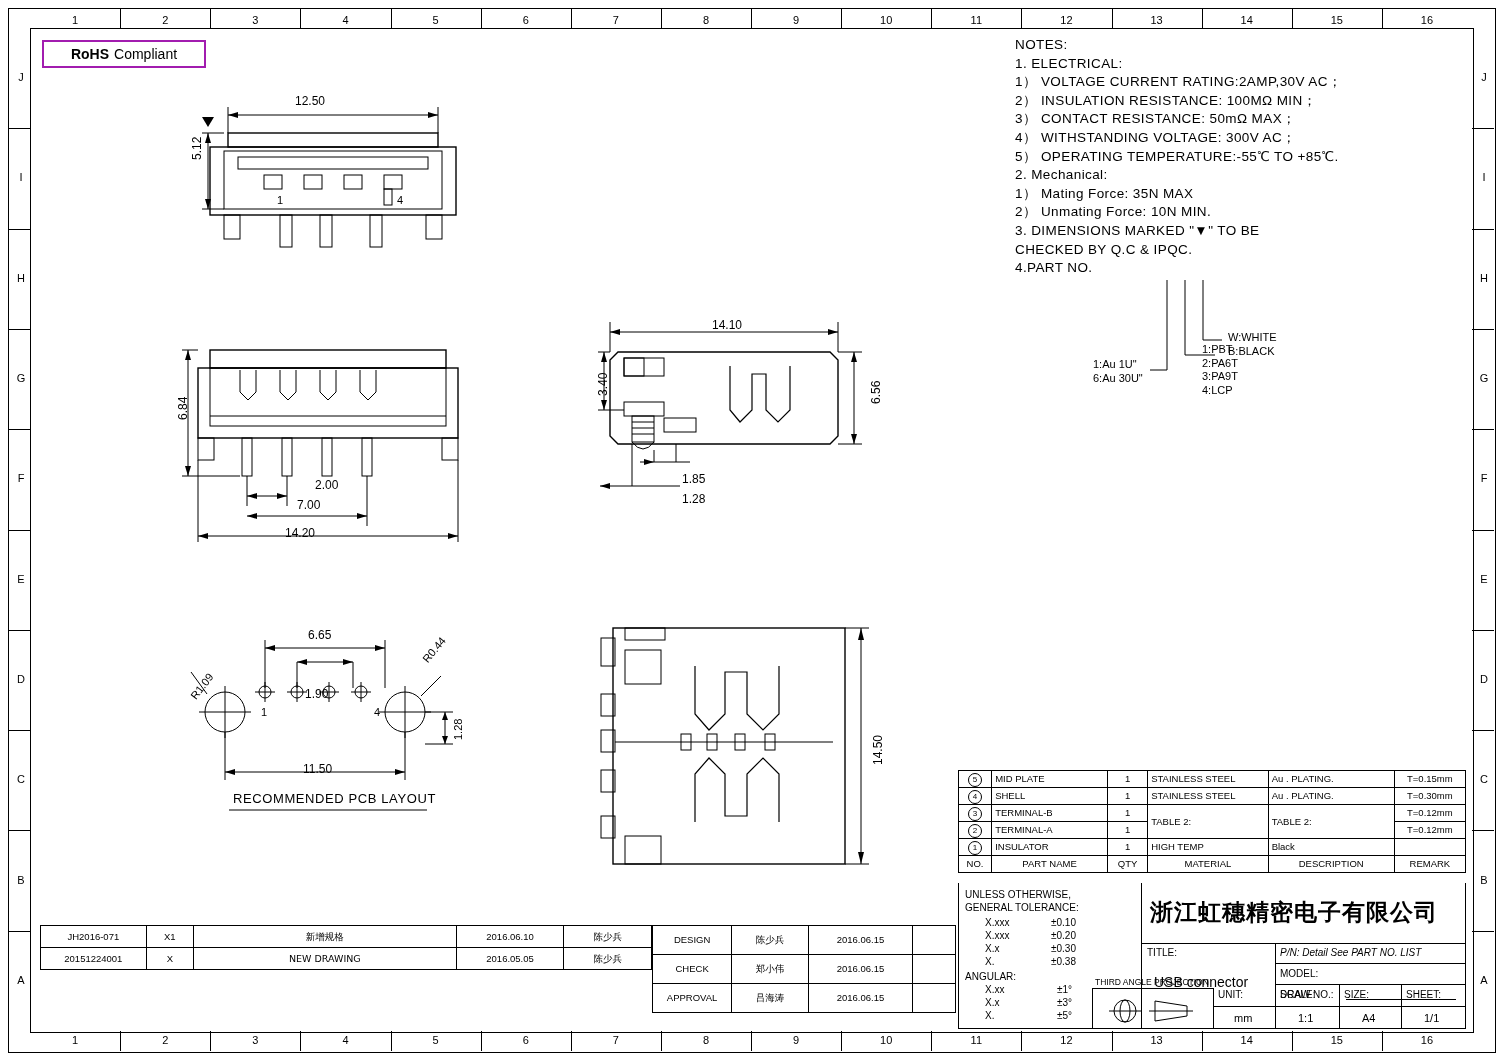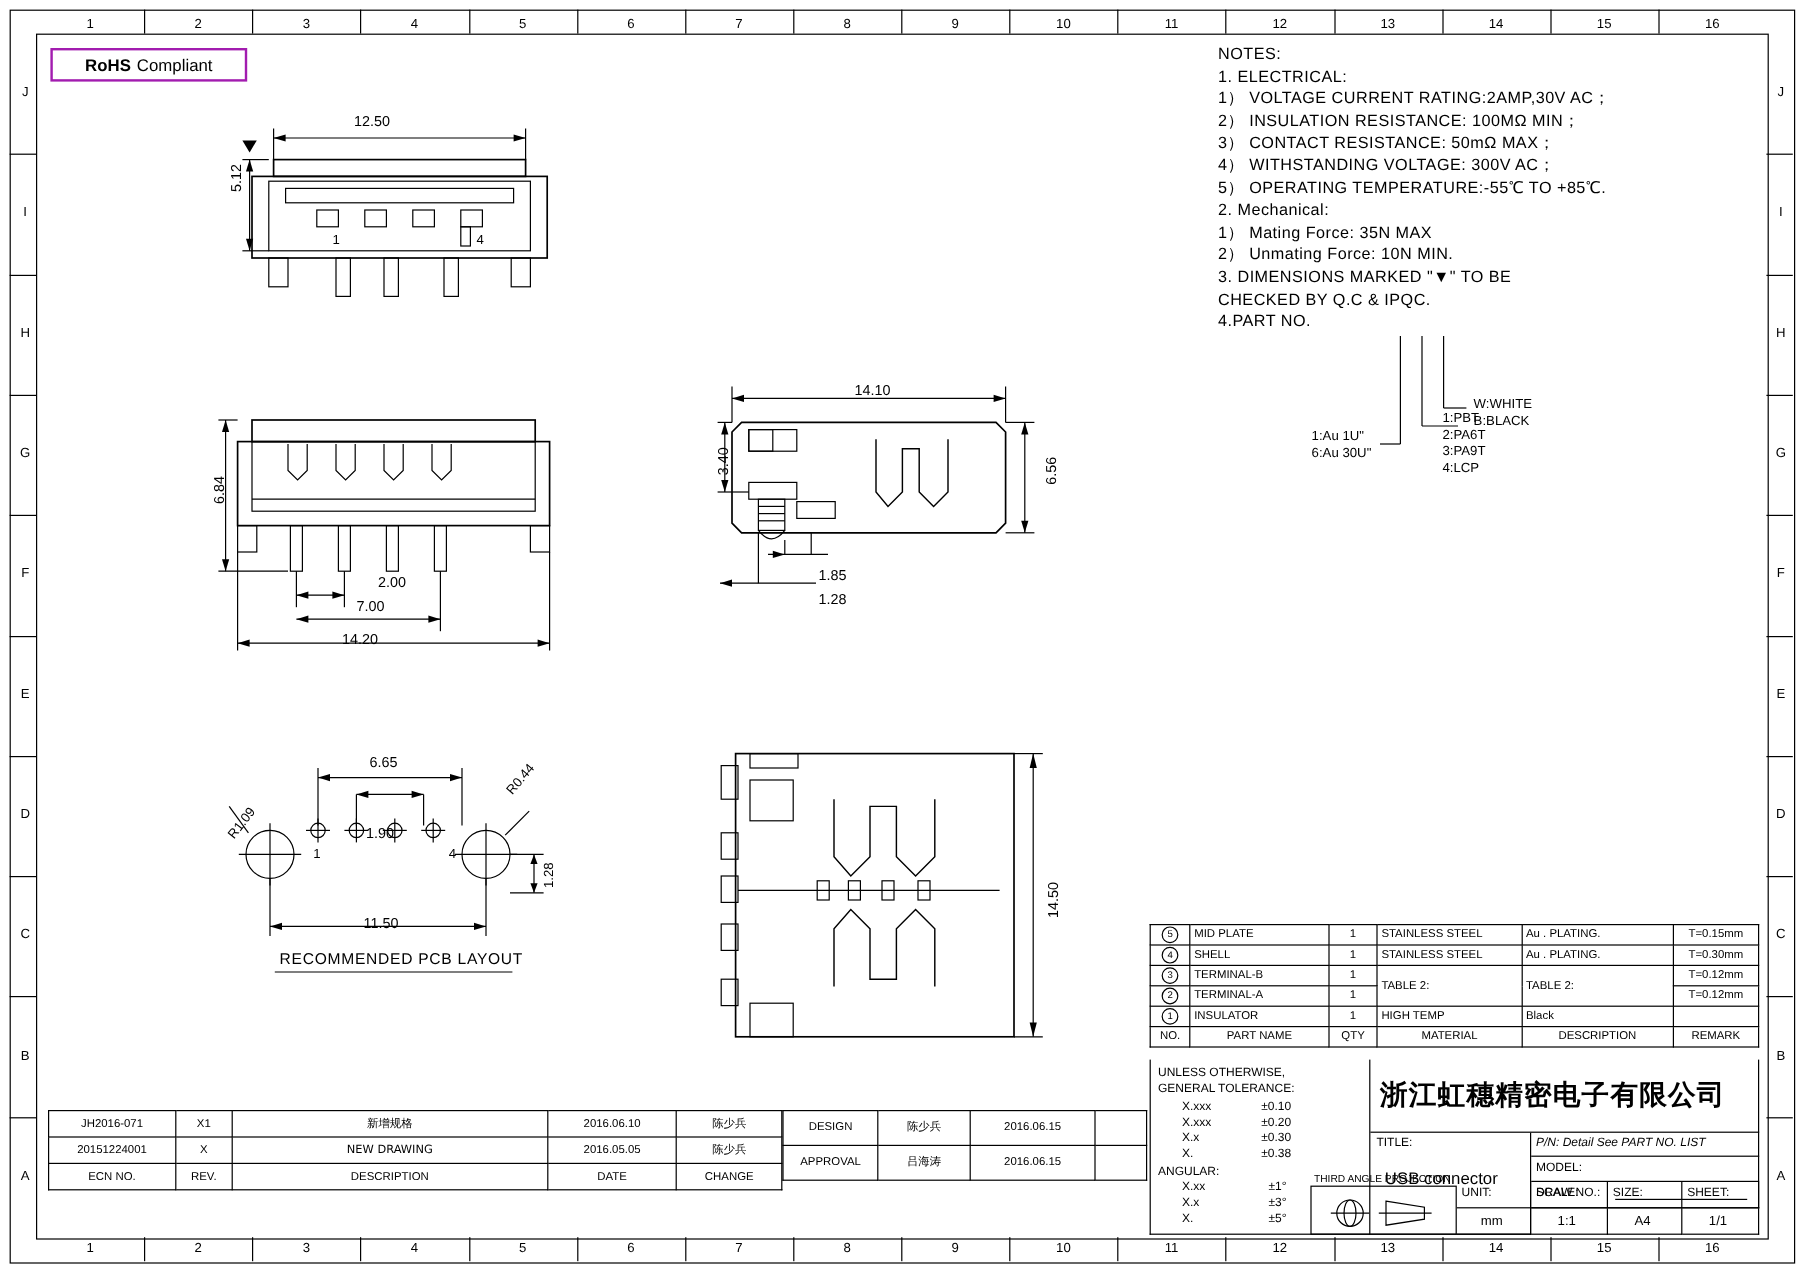--- a/index.html
+++ b/index.html
@@ -500,39 +500,38 @@
         <td class="center" style="width: 100px; height: 21px; line-height: 21px;">2016.06.10</td>
         <td class="center cn" style="width: 80px; height: 21px; line-height: 21px;">陈少兵</td>
       </tr>
       <tr>
         <td class="center" style="width: 98px; height: 21px; line-height: 21px;">20151224001</td>
         <td class="center" style="width: 40px; height: 21px; line-height: 21px;">X</td>
         <td class="center cn" style="width: 254px; height: 21px; line-height: 21px;">NEW DRAWING</td>
         <td class="center" style="width: 100px; height: 21px; line-height: 21px;">2016.05.05</td>
         <td class="center cn" style="width: 80px; height: 21px; line-height: 21px;">陈少兵</td>
       </tr>
-      <tr>
-        <td class="center" style="width: 98px; height: 21px; line-height: 21px;">ECN NO.</td>
-        <td class="center" style="width: 40px; height: 21px; line-height: 21px;">REV.</td>
-        <td class="center" style="width: 254px; height: 21px; line-height: 21px;">DESCRIPTION</td>
-        <td class="center" style="width: 100px; height: 21px; line-height: 21px;">DATE</td>
-        <td class="center" style="width: 80px; height: 21px; line-height: 21px;">CHANGE</td>
-      </tr>
     </tbody>
   </table>
 
 <table class="tbl" id="sign-table" style="left:652px;top:925px;width:304px;">
     <tbody>
       <tr>
         <td class="center" style="width: 76px; height: 28px; line-height: 28px;">DESIGN</td>
         <td class="center cn" style="width: 80px; height: 28px; line-height: 28px;">陈少兵</td>
         <td class="center" style="width: 106px; height: 28px; line-height: 28px;">2016.06.15</td>
         <td class="center" style="width: 42px; height: 28px; line-height: 28px;"></td>
       </tr>
       <tr>
+        <td class="center" style="width: 76px; height: 28px; line-height: 28px;">CHECK</td>
+        <td class="center cn" style="width: 80px; height: 28px; line-height: 28px;">郑小伟</td>
+        <td class="center" style="width: 106px; height: 28px; line-height: 28px;">2016.06.15</td>
+        <td class="center" style="width: 42px; height: 28px; line-height: 28px;"></td>
+      </tr>
+      <tr>
         <td class="center" style="width: 76px; height: 28px; line-height: 28px;">APPROVAL</td>
         <td class="center cn" style="width: 80px; height: 28px; line-height: 28px;">吕海涛</td>
         <td class="center" style="width: 106px; height: 28px; line-height: 28px;">2016.06.15</td>
         <td class="center" style="width: 42px; height: 28px; line-height: 28px;"></td>
       </tr>
     </tbody>
   </table>
 
 <div class="abs" style="left:1142px;top:883px;width:324px;height:61px;border:1px solid #000;border-left:none;border-top:none;box-sizing:border-box;">
   <div class="abs cn" style="left:8px;top:14px;font-size:23px;font-weight:bold;letter-spacing:1px;">浙江虹穗精密电子有限公司</div>

